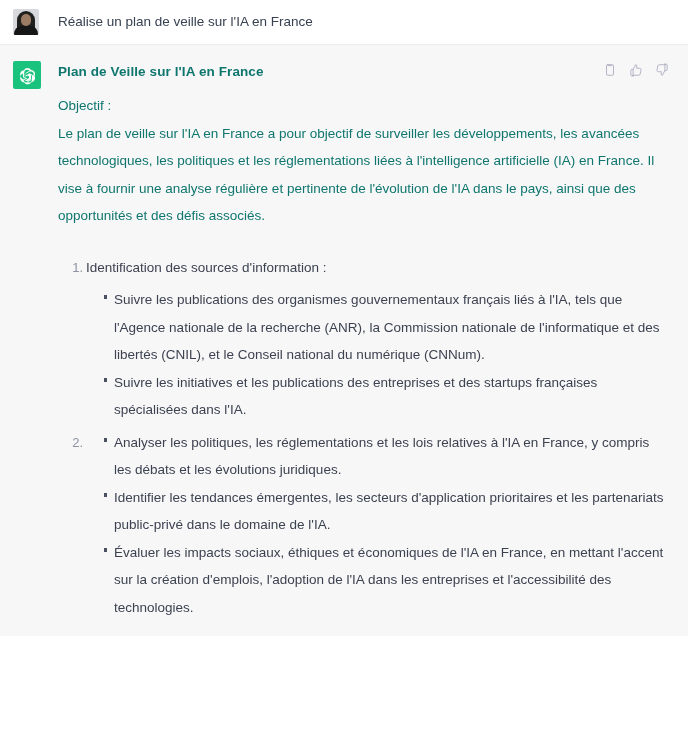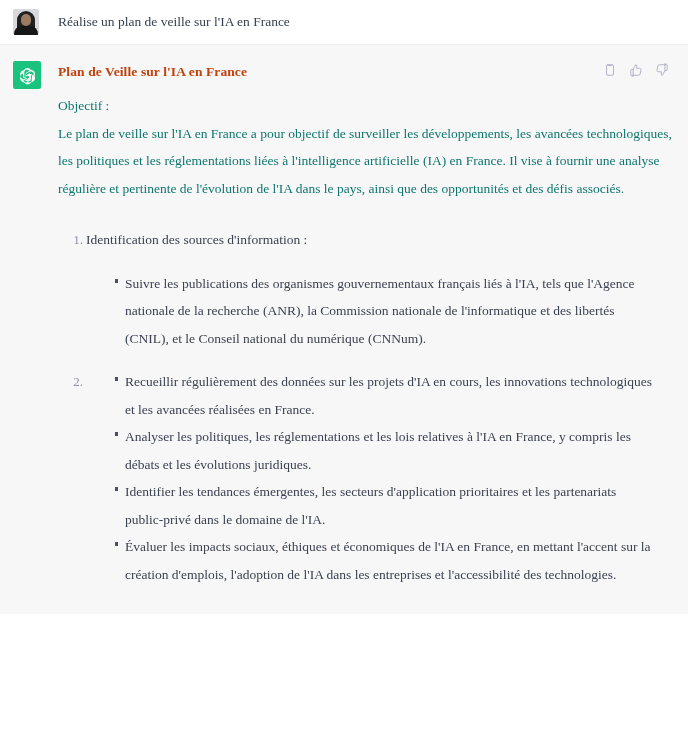--- a/index.html
+++ b/index.html
@@ -18,21 +18,20 @@
   .conversation {
     width: 688px;
   }
 
   
   .msg {
     display: flex;
     align-items: flex-start;
     box-sizing: border-box;
     width: 688px;
-    font-family: Liberation Serif, serif;
   }
   .msg-user {
     background: #ffffff;
     border-bottom: 1px solid #ececf1;
     padding: 9px 0 9px 0;
     min-height: 40px;
   }
   .msg-assistant {
     background: #f7f7f8;
     padding: 16px 0 10px 0;
@@ -119,21 +118,21 @@
     padding-right: 0;
   }
   .assistant-head-row {
     display: flex;
     align-items: flex-start;
     justify-content: space-between;
   }
   .answer-title {
     font-size: 13.5px;
     line-height: 21px;
-    color: #c2410c;
+    color: #0f766e;
     font-weight: 600;
     letter-spacing: 0.1px;
     margin: 0 0 10px 0;
   }
 
   .action-icons {
     display: flex;
     gap: 12px;
     align-items: center;
     flex: 0 0 auto;
@@ -178,21 +177,21 @@
     top: 0;
     color: #8e93a1;
     font-size: 13px;
     width: 18px;
     text-align: right;
   }
   .outline-label { display: block; margin-top: 24px; }
 
   ul.sublist {
     list-style: none;
-    margin: 16px;
+    margin: 5px;
     padding-left: 23px;
   }
   ul.sublist > li.subitem {
     position: relative;
     font-size: 13.5px;
     line-height: 27.5px;
     color: #3c4250;
     padding-left: 0;
   }
   ul.sublist > li.subitem::before {
@@ -263,26 +262,26 @@
         <p class="para">Objectif :</p>
 
         <p class="para">Le plan de veille sur l'IA en France a pour objectif de surveiller les développements, les avancées technologiques, les politiques et les réglementations liées à l'intelligence artificielle (IA) en France. Il vise à fournir une analyse régulière et pertinente de l'évolution de l'IA dans le pays, ainsi que des opportunités et des défis associés.</p>
 
         <ol class="outline">
 
           <li class="outline-item">
             <span class="outline-label">Identification des sources d'information :</span>
             <ul class="sublist">
               <li class="subitem">Suivre les publications des organismes gouvernementaux français liés à l'IA, tels que l'Agence nationale de la recherche (ANR), la Commission nationale de l'informatique et des libertés (CNIL), et le Conseil national du numérique (CNNum).</li>
+              <li class="subitem">Suivre les initiatives et les publications des entreprises et des startups françaises spécialisées dans l'IA.</li>
             </ul>
           </li>
 
           <li class="outline-item">
             <ul class="sublist">
-              <li class="subitem">Recueillir régulièrement des données sur les projets d'IA en cours, les innovations technologiques et les avancées réalisées en France.</li>
               <li class="subitem">Analyser les politiques, les réglementations et les lois relatives à l'IA en France, y compris les débats et les évolutions juridiques.</li>
               <li class="subitem">Identifier les tendances émergentes, les secteurs d'application prioritaires et les partenariats public-privé dans le domaine de l'IA.</li>
               <li class="subitem">Évaluer les impacts sociaux, éthiques et économiques de l'IA en France, en mettant l'accent sur la création d'emplois, l'adoption de l'IA dans les entreprises et l'accessibilité des technologies.</li>
             </ul>
           </li>
 
         </ol>
 
       </div>
     </div>

